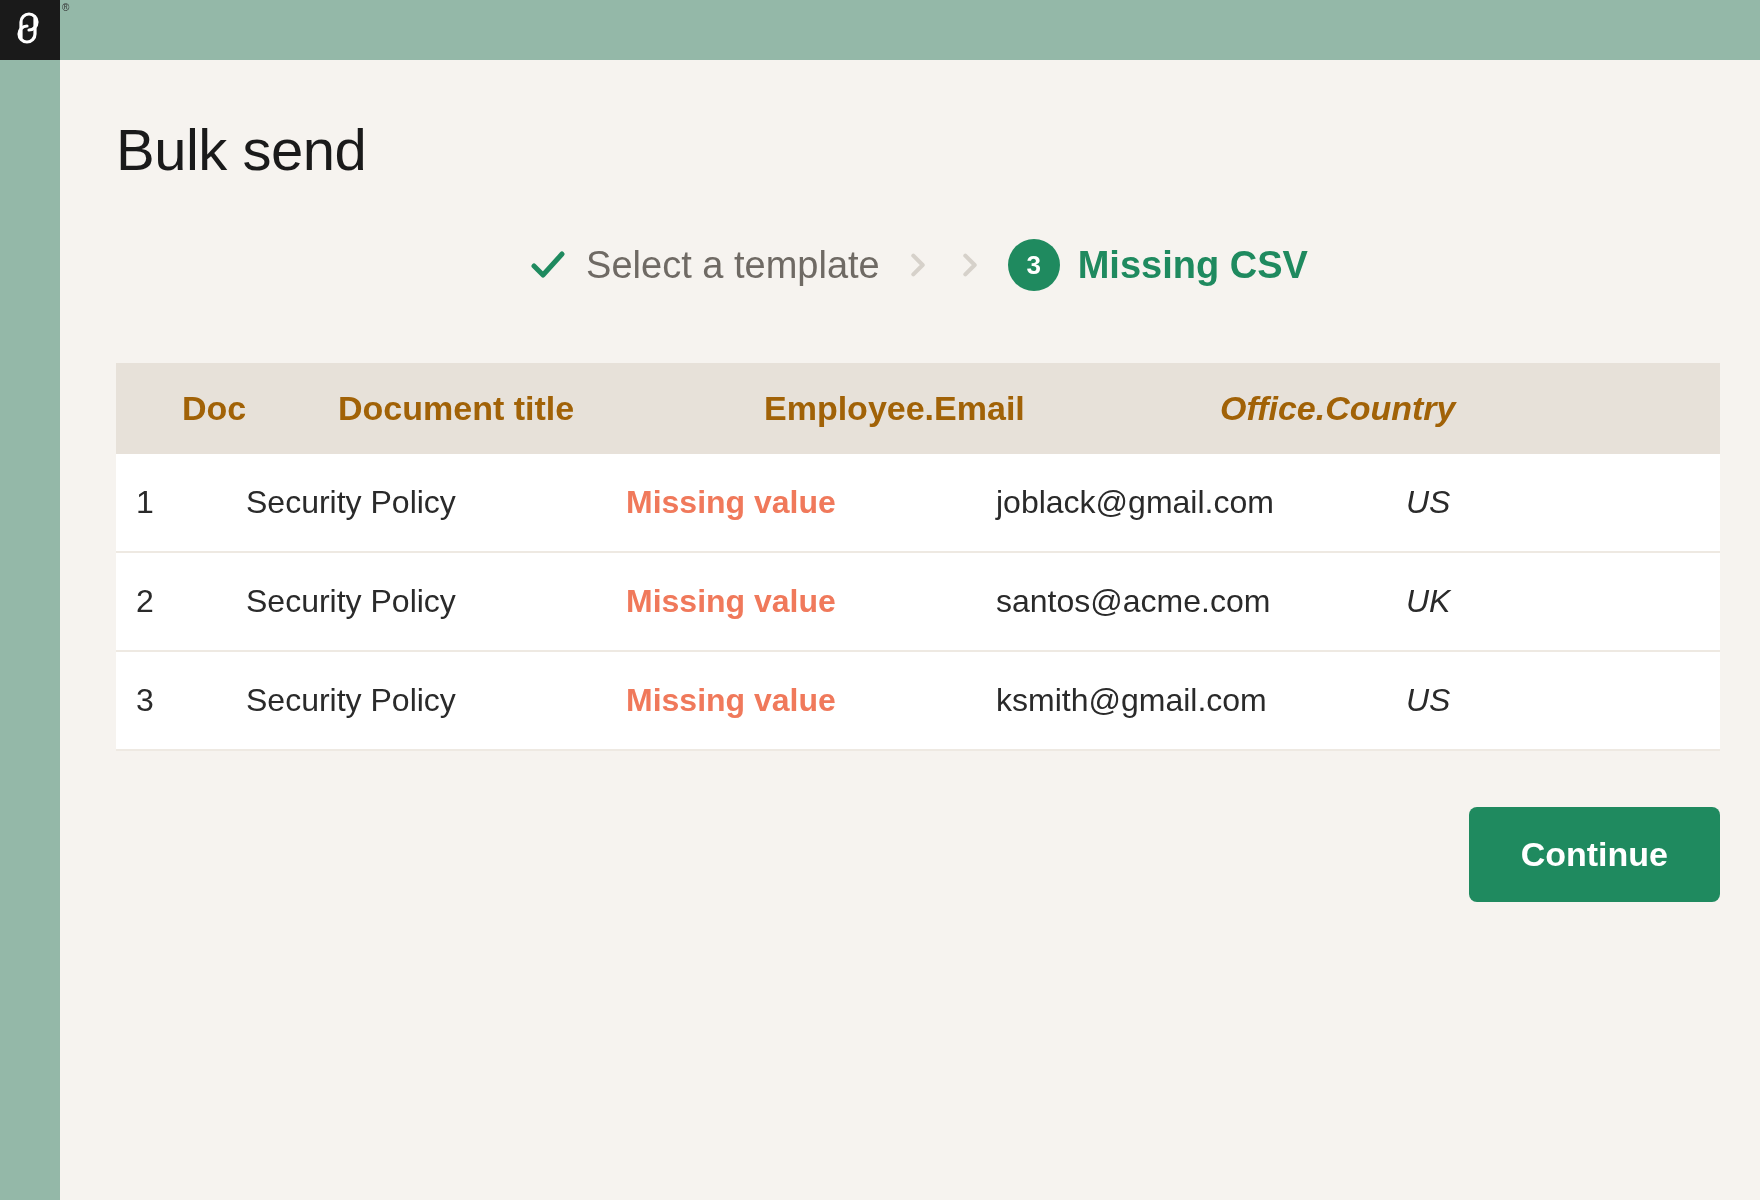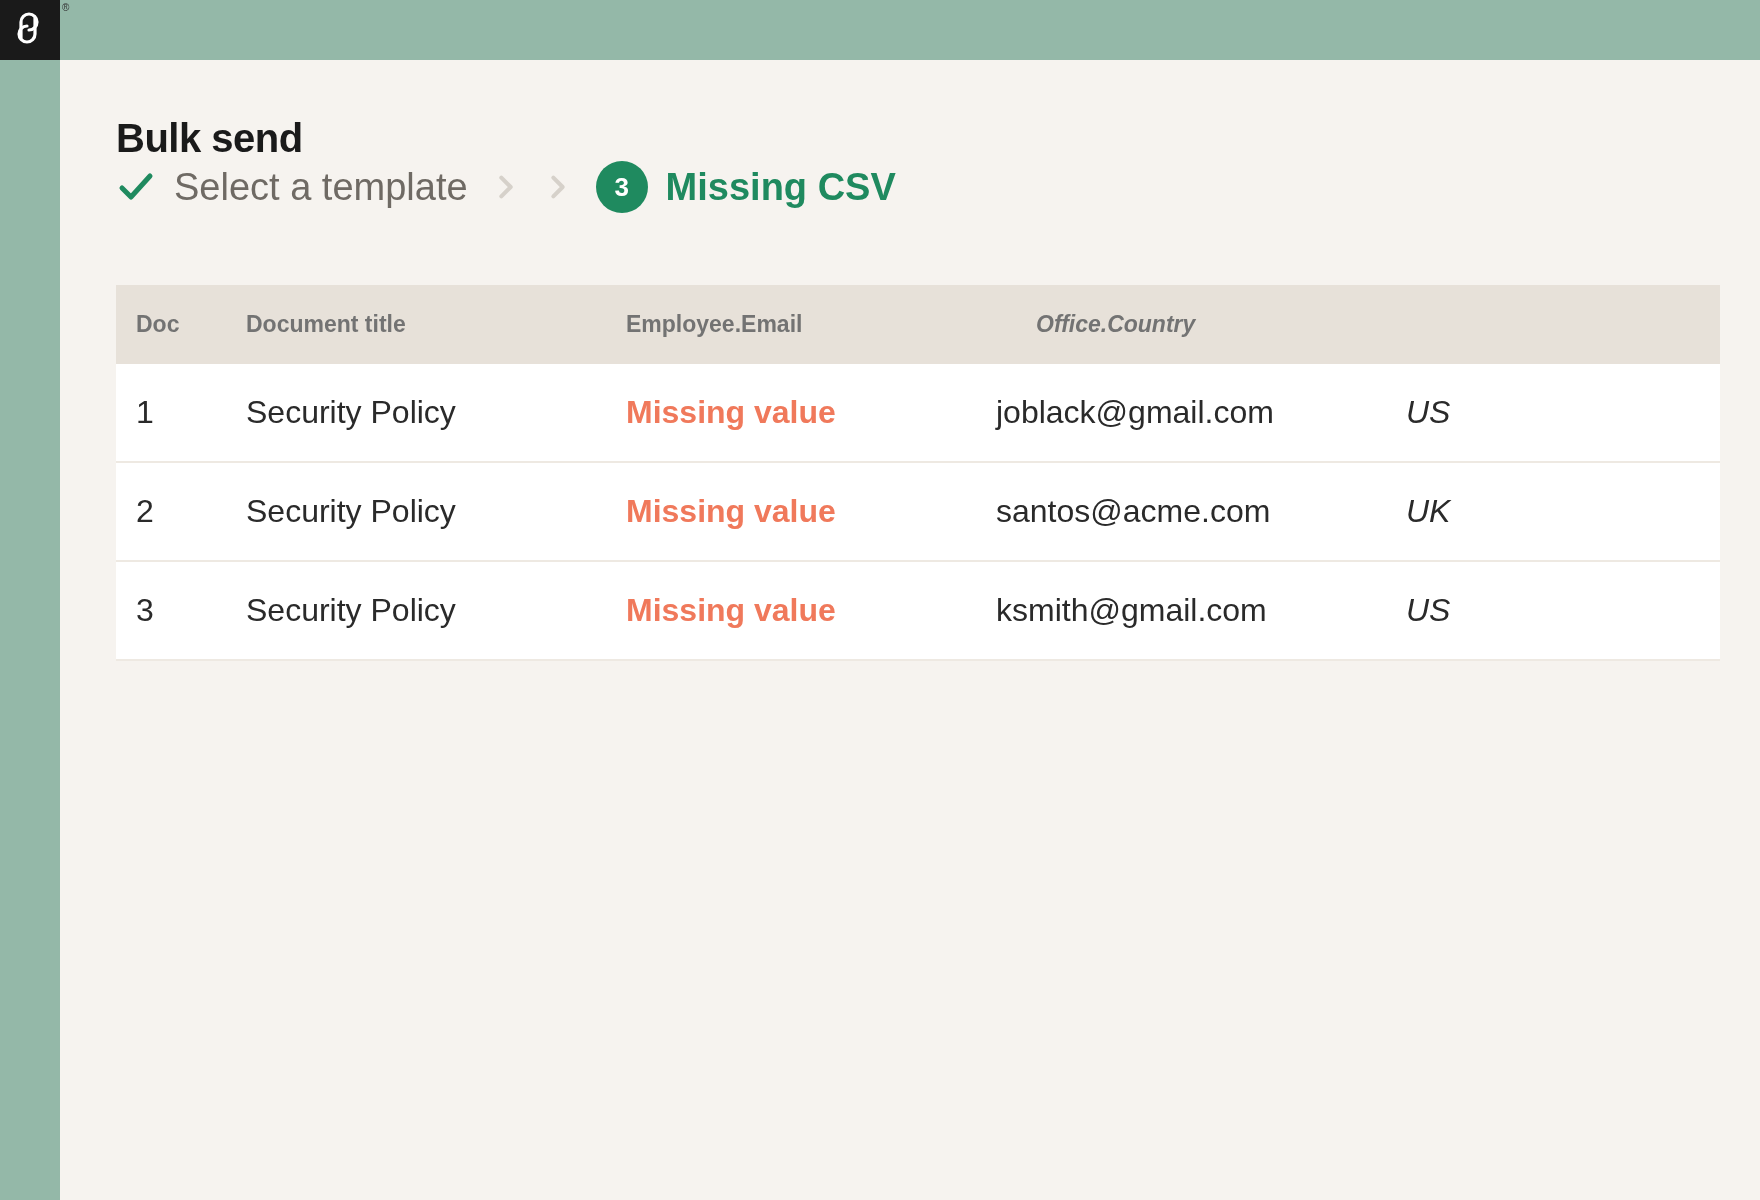--- a/index.html
+++ b/index.html
@@ -36,31 +36,33 @@
   .panel {
     position: absolute;
     top: 60px;
     left: 60px;
     right: 0;
     bottom: 0;
     background: #f6f3ef;
     padding: 56px 40px 40px 56px;
   }
   .page-title {
-    font-size: 40px;
-    font-weight: 700;
+    font-size: 58px;
+    font-weight: 400;
     color: #1a1a1a;
     letter-spacing: -0.5px;
+    margin-bottom: 56px;
   }
   .steps {
     display: flex;
     align-items: center;
     gap: 24px;
     margin-bottom: 72px;
     flex-wrap: nowrap;
+    justify-content: center;
   }
   .step {
     display: flex;
     align-items: center;
     gap: 18px;
     white-space: nowrap;
   }
   .step-label {
     font-size: 38px;
     color: #6f6a64;
@@ -87,23 +89,24 @@
   .table {
     width: 100%;
   }
   .thead {
     display: flex;
     align-items: center;
     background: #e7e1d9;
     padding: 26px 0;
   }
   .th {
-    font-size: 23px;
-    font-weight: 700;
-    color: #737373;
+    font-size: 34px;
+    font-weight: 700;
+    color: #a16207;
+    margin-left: 46px;
   }
   .tr {
     display: flex;
     align-items: center;
     background: #fff;
     padding: 30px 0;
     border-bottom: 2px solid #eee9e2;
   }
   .td {
     font-size: 32px;
@@ -211,15 +214,18 @@
 
       <div class="tr">
         <div class="td col-doc">3</div>
         <div class="td col-title">Security Policy</div>
         <div class="td col-phone missing">Missing value</div>
         <div class="td col-email">ksmith@gmail.com</div>
         <div class="td col-country">US</div>
       </div>
     </div>
 
+    <div class="footer">
+      <button class="continue-btn">Continue</button>
+    </div>
 
   </div>
 </div>
 
 </body></html>

